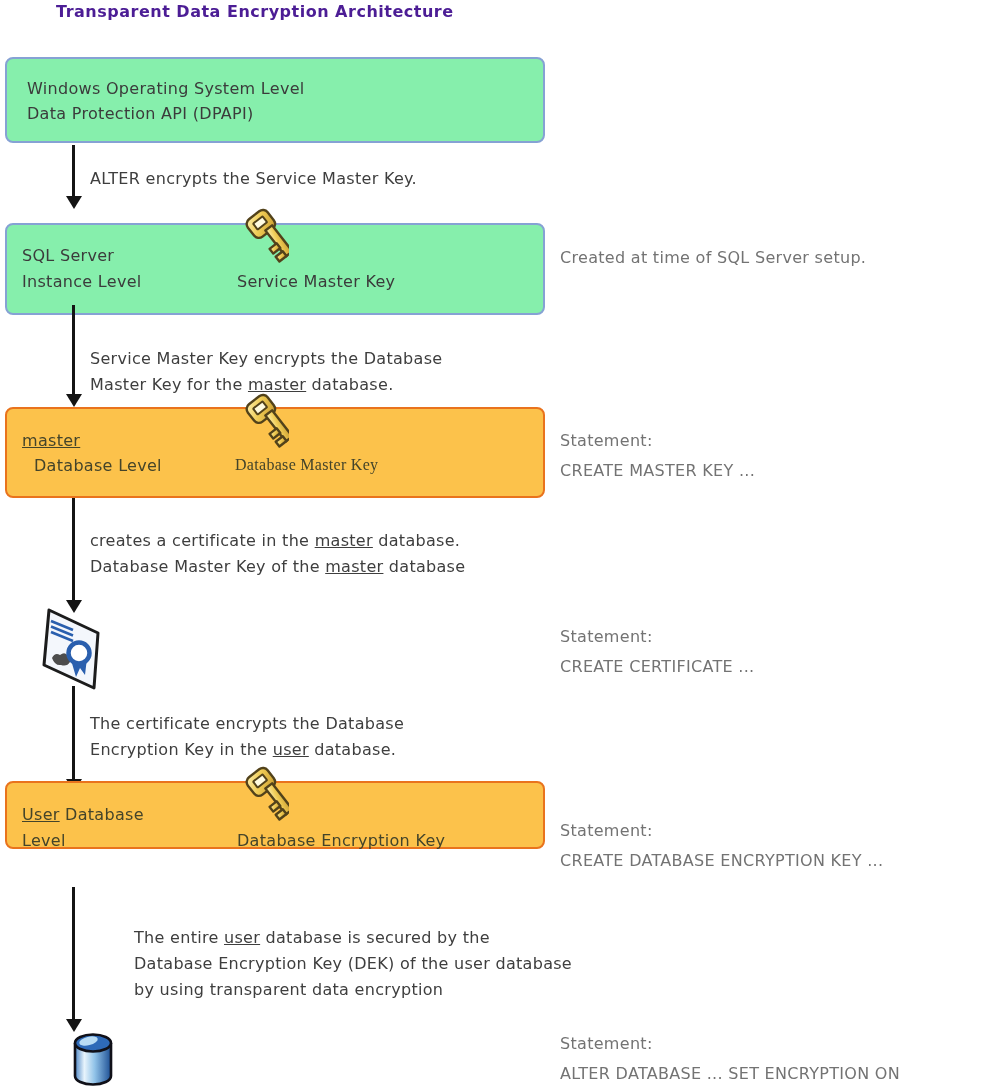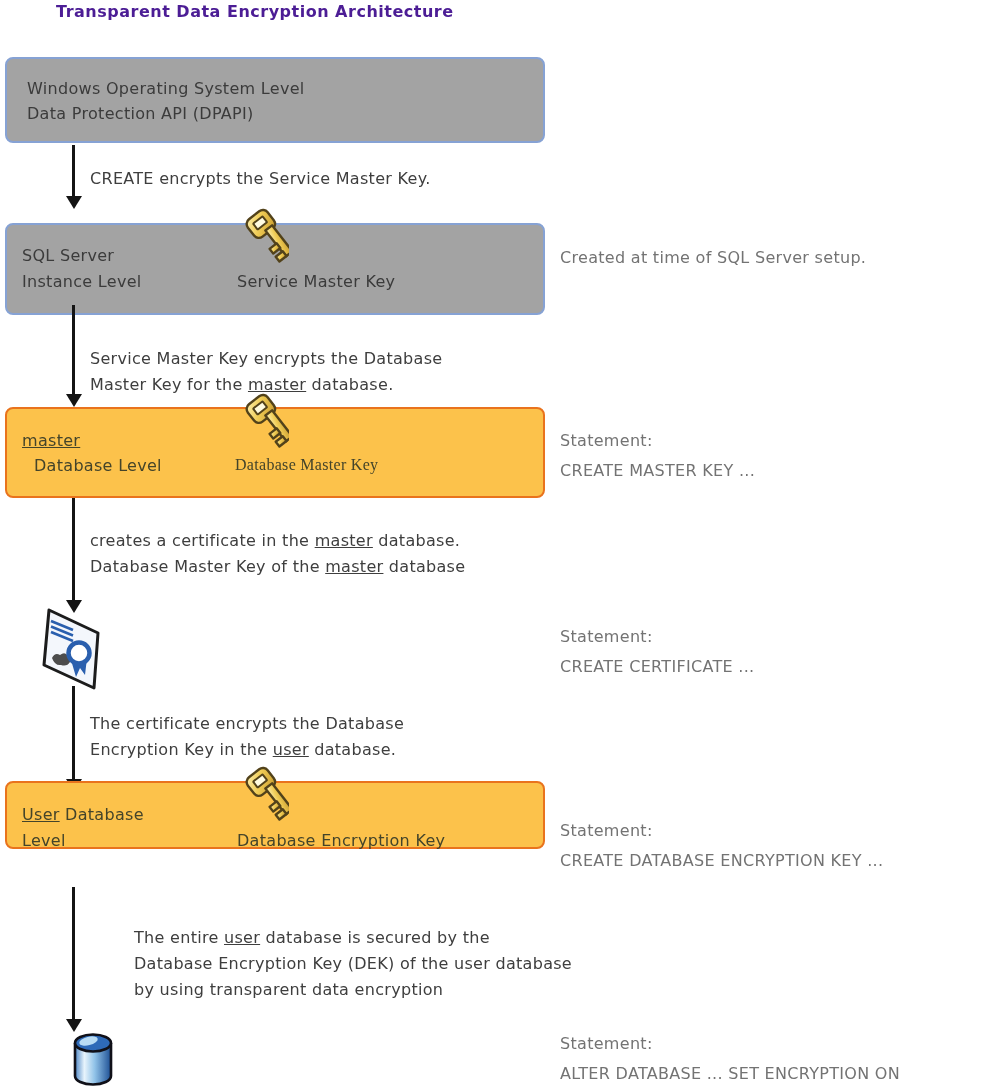--- a/index.html
+++ b/index.html
@@ -3,21 +3,21 @@
 <meta charset="utf-8">
 <style>
   html,body{margin:0;padding:0;background:#fff;}
   .canvas{
     position:relative;width:1008px;height:1086px;background:#ffffff;
     font-family:"DejaVu Sans","Liberation Sans",sans-serif;
     font-size:16px;letter-spacing:0.3px;color:#3e3e3e;overflow:hidden;
   }
   .title{position:absolute;left:8px;top:2px;font-weight:bold;font-size:16px;letter-spacing:0.5px;color:#4c1d95;white-space:nowrap;margin-left:48px;}
   .box{position:absolute;left:5px;width:540px;border:2px solid;border-radius:8px;box-sizing:border-box;}
-  .box.blue{background:#a3a3a3;border-color:#86a2d4;color:#3b3b3b;}
+  .box.blue{background:#86efac;border-color:#86a2d4;color:#3b3b3b;}
   .box.orange{background:#fcc24b;border-color:#e9731d;color:#44442a;}
   .bt{position:absolute;white-space:nowrap;}
   .vline{position:absolute;left:72px;width:3px;background:#141414;}
   .ahead{position:absolute;left:65.5px;width:0;height:0;border-left:8px solid transparent;border-right:8px solid transparent;border-top:13px solid #141414;}
   .lbl{position:absolute;left:90px;line-height:26px;white-space:nowrap;color:#3e3e3e;}
   .note{position:absolute;left:560px;line-height:30px;white-space:nowrap;color:#737373;}
   .u{text-decoration:underline;}
   .icon{position:absolute;}
 </style>
 </head>
@@ -46,21 +46,21 @@
 
   <div class="title">Transparent Data Encryption Architecture</div>
 
   <div class="box blue" style="top:57px;height:86px;">
     <span class="bt" style="left:20px;top:20px;">Windows Operating System Level</span>
     <span class="bt" style="left:20px;top:45px;">Data Protection API (DPAPI)</span>
   </div>
 
   <div class="vline" style="top:145px;height:52px;"></div>
   <div class="ahead" style="top:196px;"></div>
-  <div class="lbl" style="top:166px;">CREATE encrypts the Service Master Key.</div>
+  <div class="lbl" style="top:166px;">ALTER encrypts the Service Master Key.</div>
 
   <div class="box blue" style="top:213px;height:92px;margin-top:10px;">
     <span class="bt" style="left:15px;top:21px;">SQL Server</span>
     <span class="bt" style="left:15px;top:47px;">Instance Level</span>
     <span class="bt" style="left:230px;top:47px;">Service Master Key</span>
     <svg class="icon" style="left:236px;top:-20px;" width="46" height="62" viewBox="0 0 46 62">
       <g transform="translate(4,6) rotate(-38 16 10)" fill="url(#goldGrad)" stroke="#52421a" stroke-width="2.4" stroke-linejoin="round">
         <rect x="0" y="0" width="25" height="22" rx="6"></rect>
         <rect x="12" y="19" width="8.5" height="33"></rect>
         <rect x="4" y="36" width="9" height="6"></rect>

